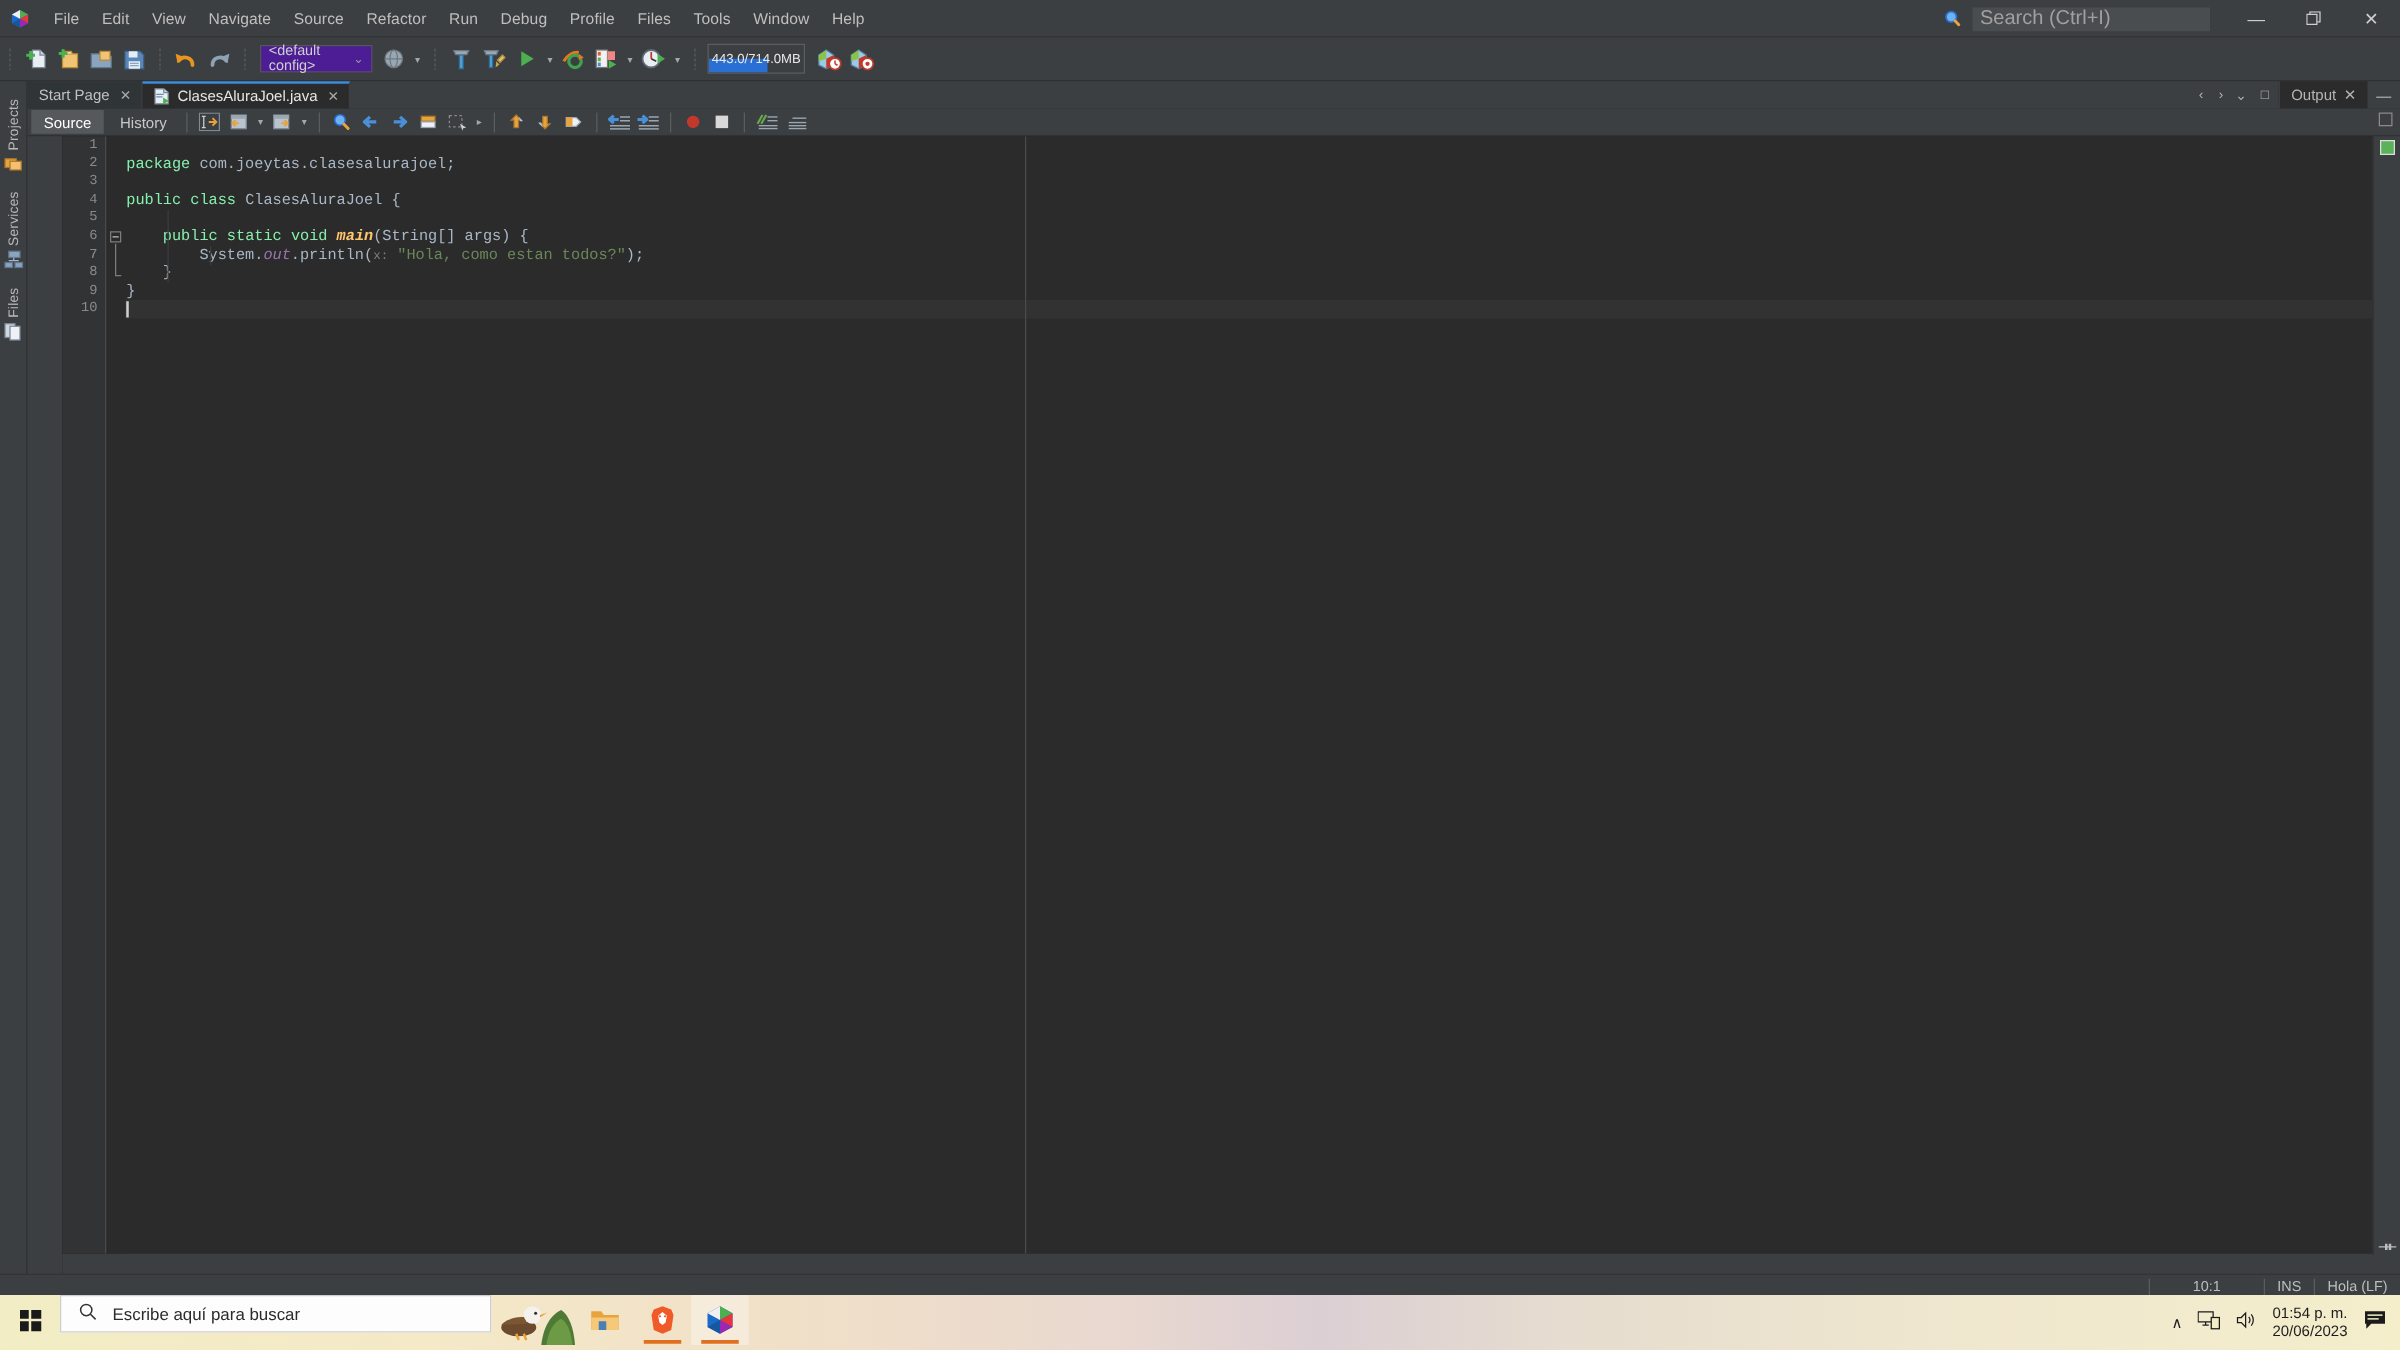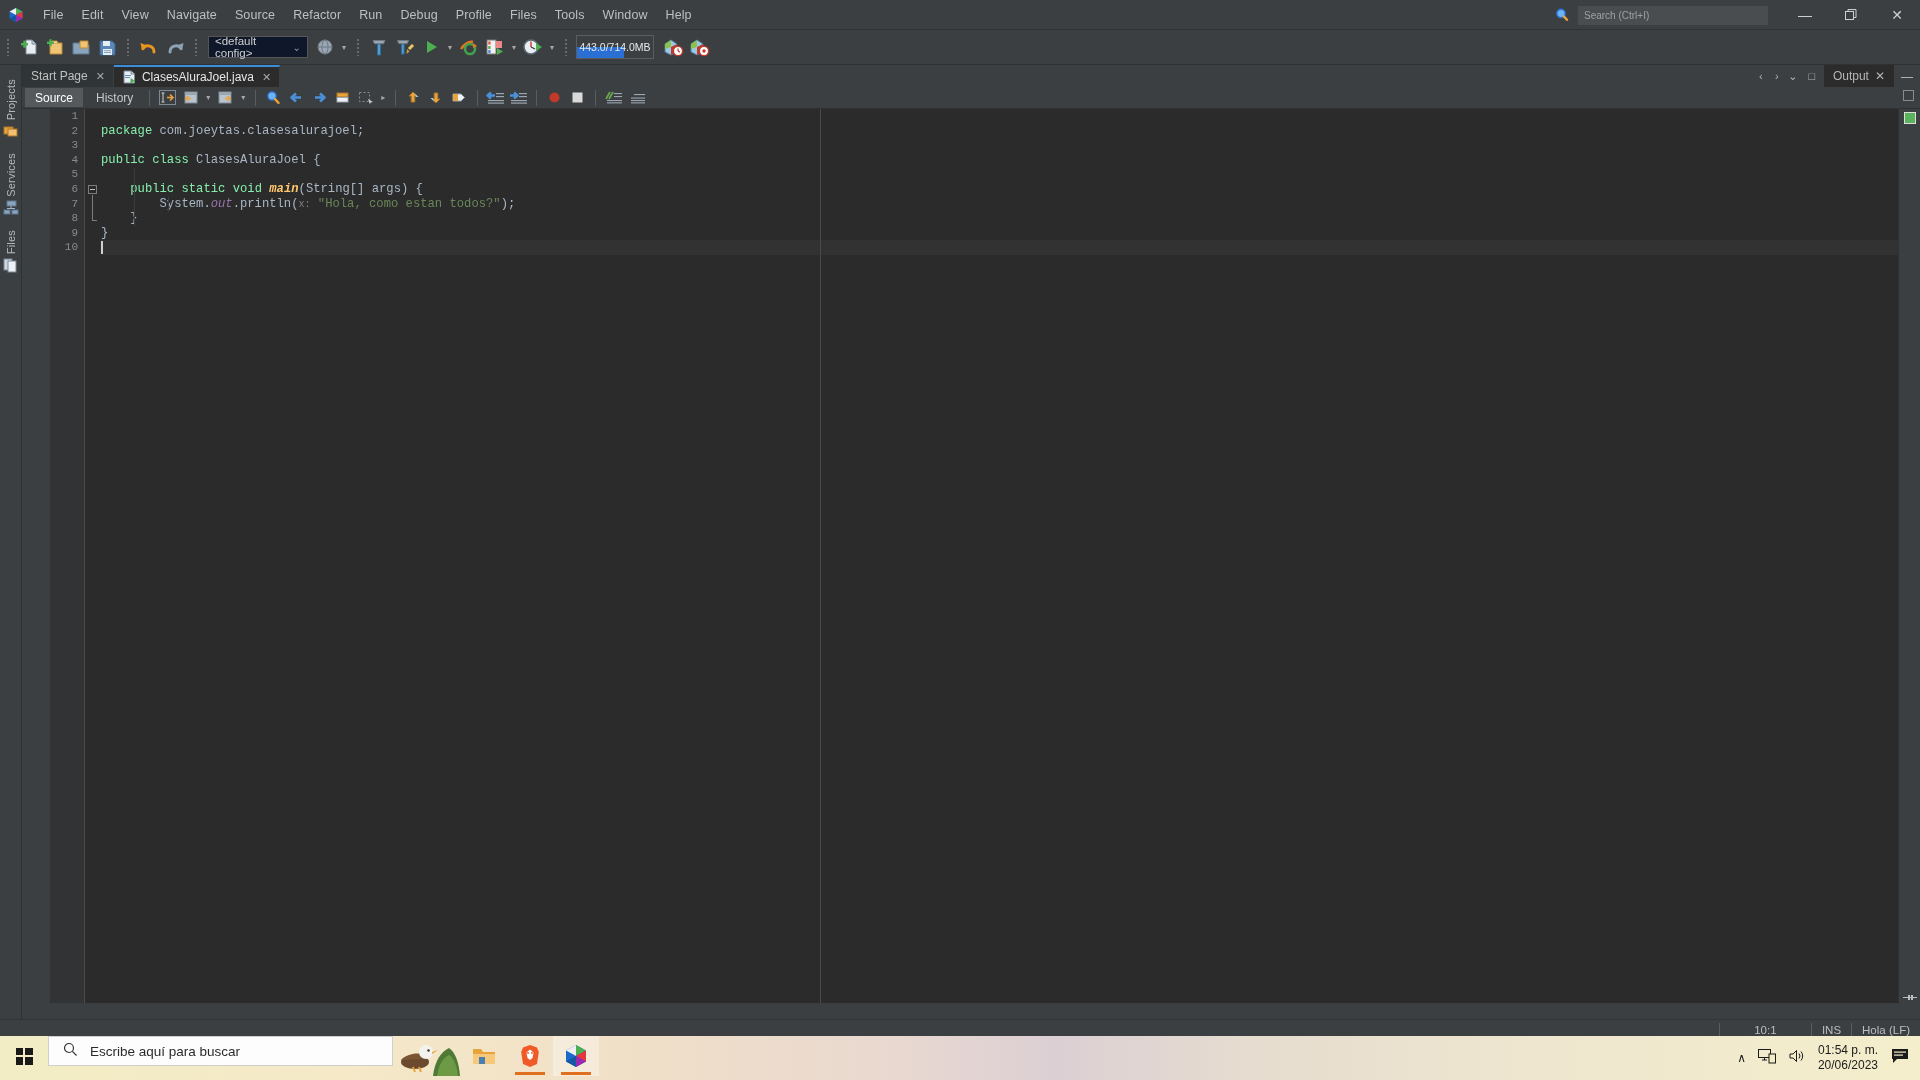--- a/index.html
+++ b/index.html
@@ -31,21 +31,21 @@
     color: #bfbfbf; font-size: 12.5px; pointer-events: none;
   }
   .title-right {
     position: absolute; right: 0; top: 0; height: 30px;
     display: flex; align-items: center;
   }
   .search-wrap { display: flex; align-items: center; margin-right: 14px; }
   .search-icon-box { width: 20px; height: 16px; position: relative; margin-right: 4px; }
   .search-field {
     width: 190px; height: 19px; background: #4a4d4f; border: none;
-    color: #22c55e; font-size: 10px; padding: 0 6px;
+    color: #22c55e; font-size: 16px; padding: 0 6px;
     font-family: "Liberation Sans", sans-serif;
   }
   .search-field::placeholder { color: #a0a0a0; }
   .win-btn {
     width: 46px; height: 30px; display: flex; align-items: center;
     justify-content: center; color: #cfcfcf; font-size: 14px;
   }
 
   
   .toolbar {
@@ -60,21 +60,21 @@
   }
   .tb-btn {
     width: 26px; height: 26px; display: flex; align-items: center;
     justify-content: center; flex: none; position: relative;
   }
   .tb-arrow {
     width: 12px; height: 24px; display: flex; align-items: center;
     justify-content: center; color: #a7a7a7; font-size: 8px; flex: none;
   }
   .config-select {
-    width: 100px; height: 22px; background: #0f172a; border: 1px solid #555;
+    width: 90px; height: 22px; background: #4c1d95; border: 1px solid #555;
     color: #cfcfcf; font-size: 11.5px; display: flex; align-items: center;
     padding: 0 6px; justify-content: space-between; margin: 0 4px;
   }
   .mem-widget {
     width: 78px; height: 24px; position: relative; flex: none;
     background: #3c3f41; border: 1px solid #5a5d5f; margin-left: 2px;
     overflow: hidden;
   }
   .mem-bar {
     position: absolute; left: 0; bottom: 0; width: 100%; height: 11px;

